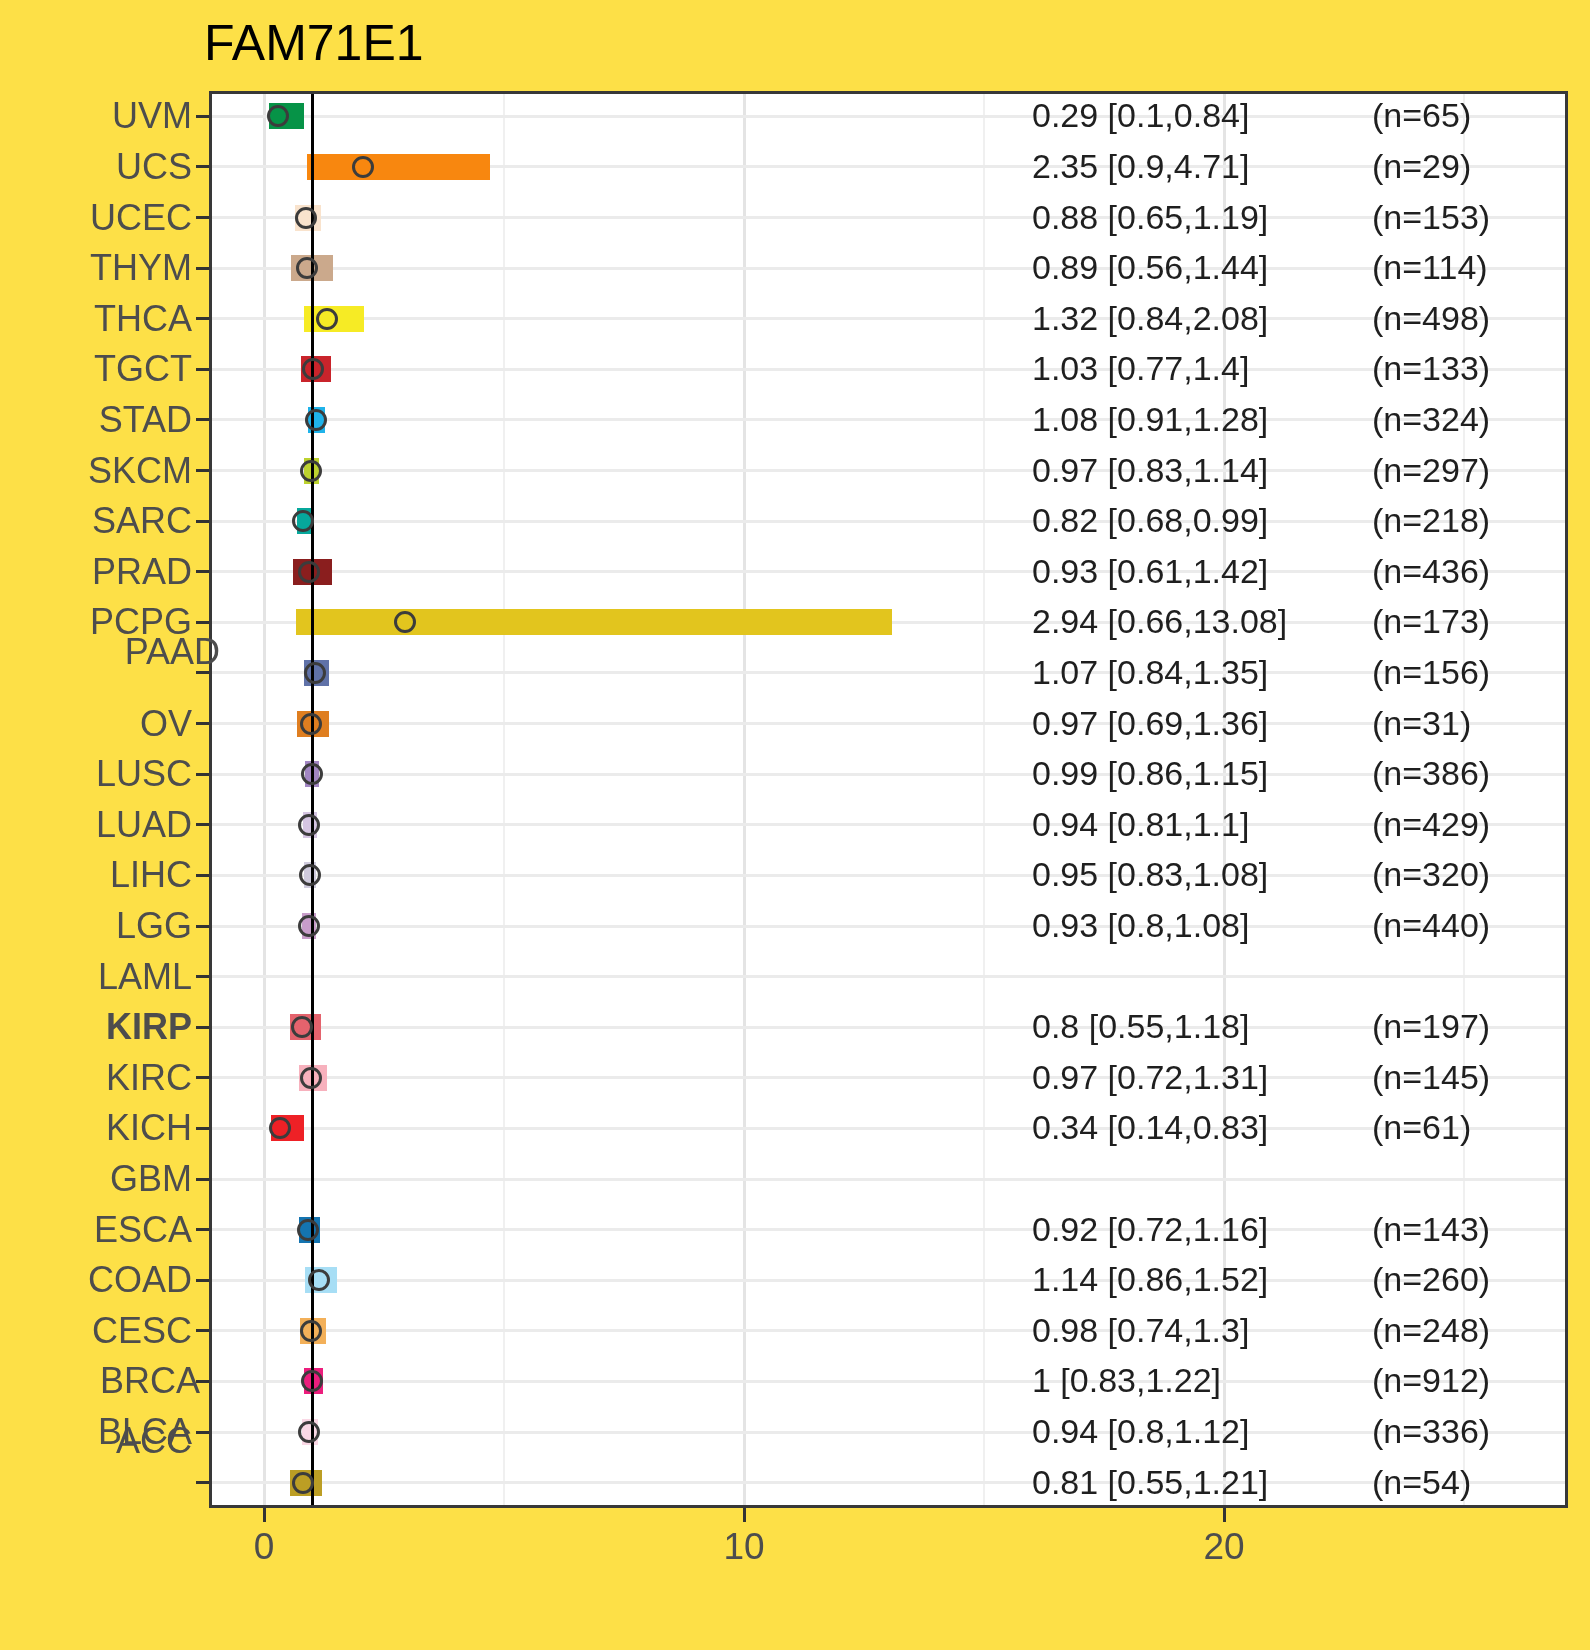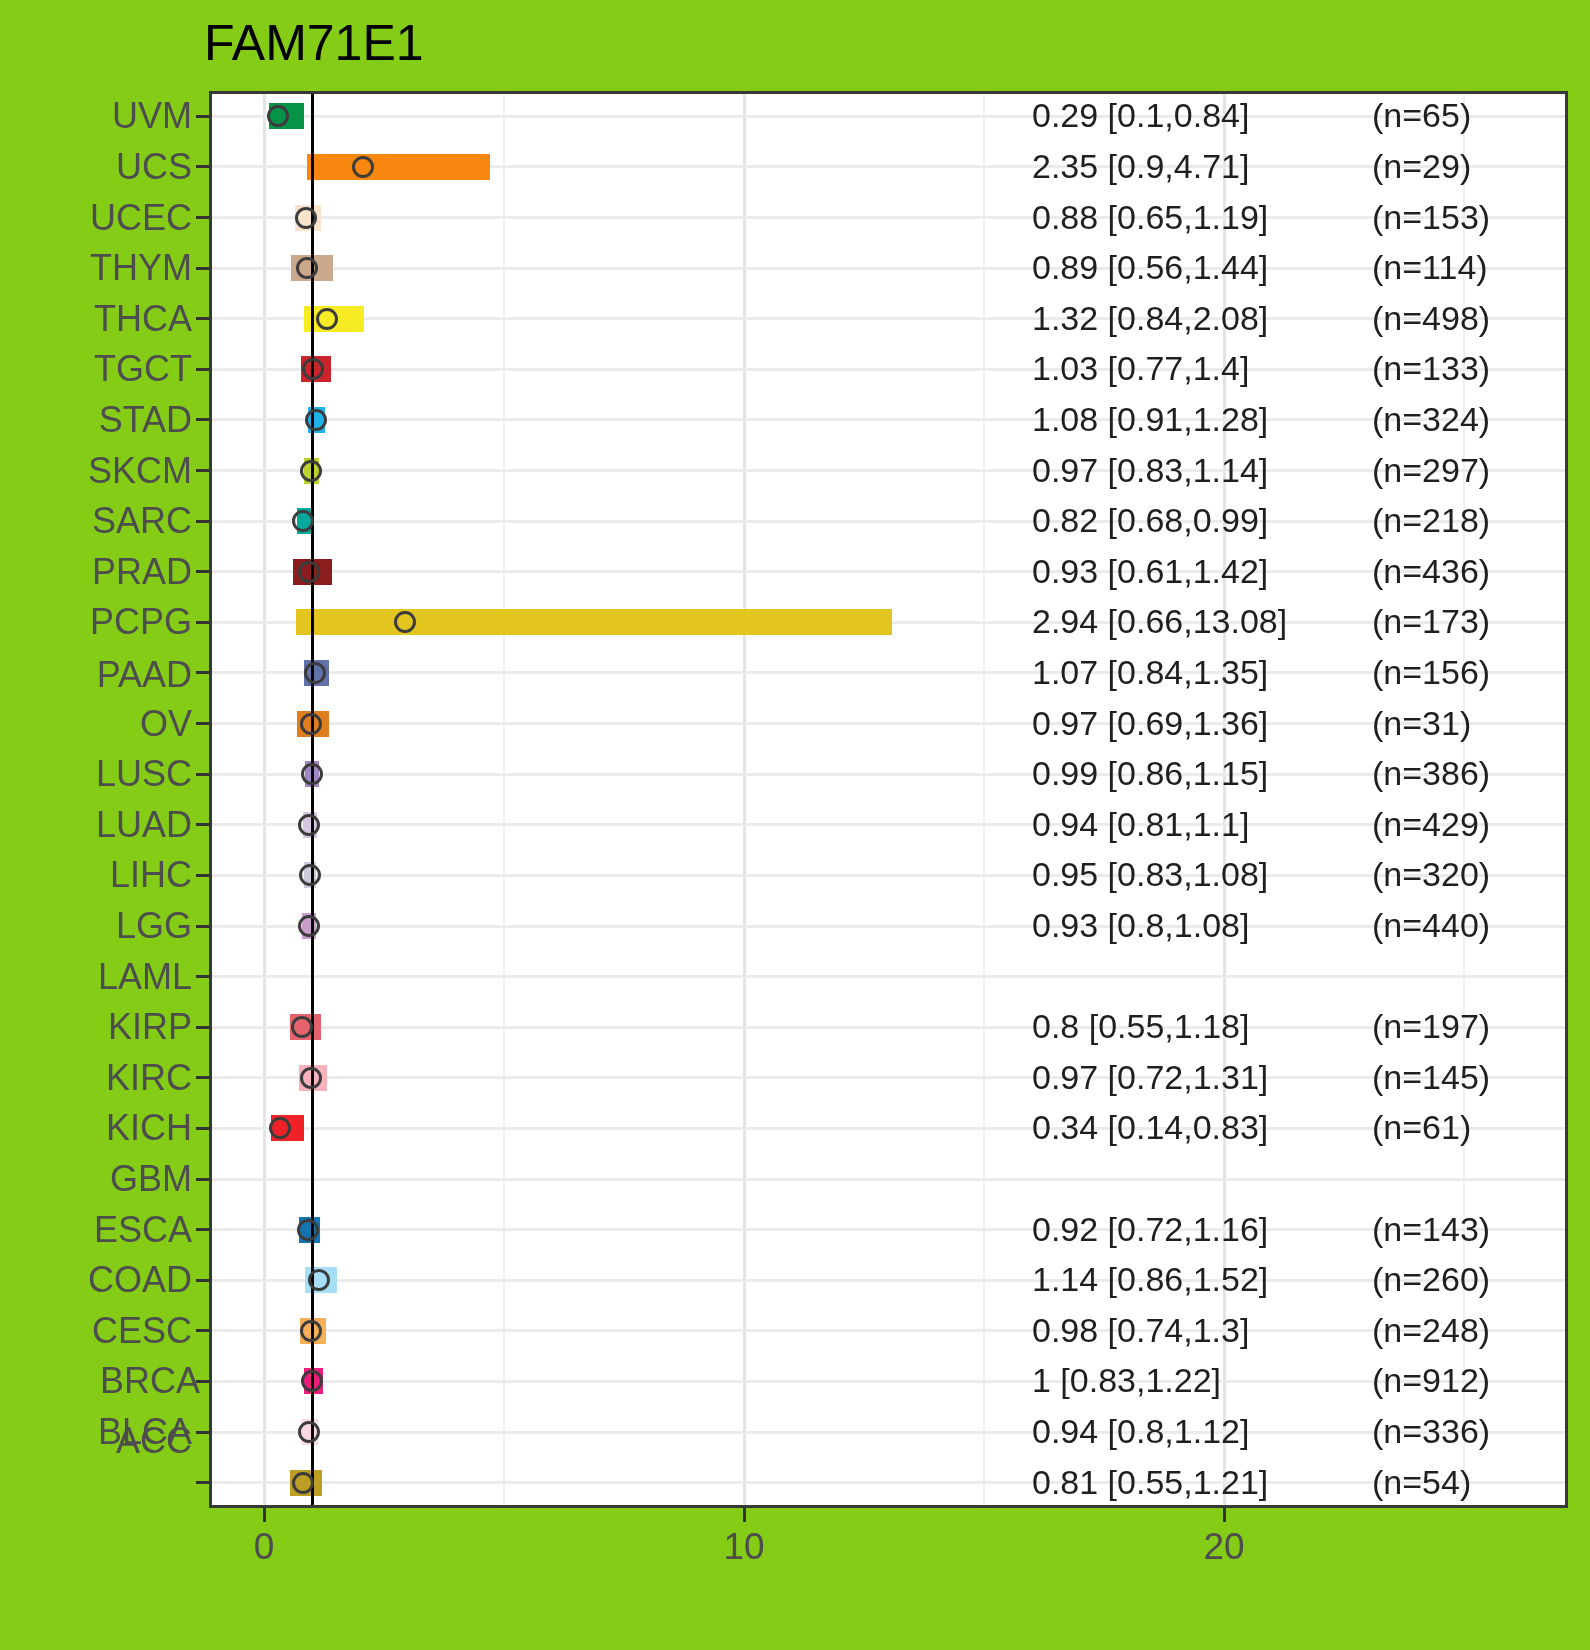--- a/index.html
+++ b/index.html
@@ -1,19 +1,19 @@
 <!DOCTYPE html>
 <html><head>
 <meta charset="utf-8">
 <style>
   html,body{margin:0;padding:0;background:#ffffff;}
   .page{
     position:relative;
     width:1590px;height:1650px;
-    background:#84cc16;
+    background:#fde047;
     font-family:"Liberation Sans", sans-serif;
     overflow:hidden;
   }
   .title{
     position:absolute;left:204px;top:14px;
     font-size:50px;font-weight:400;color:#000000;
     letter-spacing:0px;white-space:nowrap;
   }
   .panel{
     position:absolute;left:209px;top:91px;width:1359px;height:1417px;
@@ -176,21 +176,21 @@
       <div class="hrtext" style="left: 1012px; top: 501.161px;">0.82 [0.68,0.99]</div>
       <div class="ntext" style="left: 1352px; top: 501.161px;">(n=218)</div>
       <div class="ylab" style="top: 550.768px;">PRAD</div>
       <div class="ytick" style="left: 196px; top: 570.268px; width: 13px; height: 3px;"></div>
       <div class="hrtext" style="left: 1012px; top: 551.768px;">0.93 [0.61,1.42]</div>
       <div class="ntext" style="left: 1352px; top: 551.768px;">(n=436)</div>
       <div class="ylab" style="top: 601.375px;">PCPG</div>
       <div class="ytick" style="left: 196px; top: 620.875px; width: 13px; height: 3px;"></div>
       <div class="hrtext" style="left: 1012px; top: 602.375px;">2.94 [0.66,13.08]</div>
       <div class="ntext" style="left: 1352px; top: 602.375px;">(n=173)</div>
-      <div class="ylab" style="top: 654px;">PAAD</div>
+      <div class="ylab" style="top: 631px; padding-left: 28px;">PAAD</div>
       <div class="ytick" style="left: 196px; top: 671.482px; width: 13px; height: 3px;"></div>
       <div class="hrtext" style="left: 1012px; top: 652.982px;">1.07 [0.84,1.35]</div>
       <div class="ntext" style="left: 1352px; top: 652.982px;">(n=156)</div>
       <div class="ylab" style="top: 702.589px;">OV</div>
       <div class="ytick" style="left: 196px; top: 722.089px; width: 13px; height: 3px;"></div>
       <div class="hrtext" style="left: 1012px; top: 703.589px;">0.97 [0.69,1.36]</div>
       <div class="ntext" style="left: 1352px; top: 703.589px;">(n=31)</div>
       <div class="ylab" style="top: 753.196px;">LUSC</div>
       <div class="ytick" style="left: 196px; top: 772.696px; width: 13px; height: 3px;"></div>
       <div class="hrtext" style="left: 1012px; top: 754.196px;">0.99 [0.86,1.15]</div>
@@ -202,21 +202,21 @@
       <div class="ylab" style="top: 854.411px;">LIHC</div>
       <div class="ytick" style="left: 196px; top: 873.911px; width: 13px; height: 3px;"></div>
       <div class="hrtext" style="left: 1012px; top: 855.411px;">0.95 [0.83,1.08]</div>
       <div class="ntext" style="left: 1352px; top: 855.411px;">(n=320)</div>
       <div class="ylab" style="top: 905.018px;">LGG</div>
       <div class="ytick" style="left: 196px; top: 924.518px; width: 13px; height: 3px;"></div>
       <div class="hrtext" style="left: 1012px; top: 906.018px;">0.93 [0.8,1.08]</div>
       <div class="ntext" style="left: 1352px; top: 906.018px;">(n=440)</div>
       <div class="ylab" style="top: 955.625px;">LAML</div>
       <div class="ytick" style="left: 196px; top: 975.125px; width: 13px; height: 3px;"></div>
-      <div class="ylab" style="top: 1006.23px;">KIRP</div>
+      <div class="ylab" style="top: 1006.23px; font-weight: bold;">KIRP</div>
       <div class="ytick" style="left: 196px; top: 1025.73px; width: 13px; height: 3px;"></div>
       <div class="hrtext" style="left: 1012px; top: 1007.23px;">0.8 [0.55,1.18]</div>
       <div class="ntext" style="left: 1352px; top: 1007.23px;">(n=197)</div>
       <div class="ylab" style="top: 1056.84px;">KIRC</div>
       <div class="ytick" style="left: 196px; top: 1076.34px; width: 13px; height: 3px;"></div>
       <div class="hrtext" style="left: 1012px; top: 1057.84px;">0.97 [0.72,1.31]</div>
       <div class="ntext" style="left: 1352px; top: 1057.84px;">(n=145)</div>
       <div class="ylab" style="top: 1107.45px;">KICH</div>
       <div class="ytick" style="left: 196px; top: 1126.95px; width: 13px; height: 3px;"></div>
       <div class="hrtext" style="left: 1012px; top: 1108.45px;">0.34 [0.14,0.83]</div>

